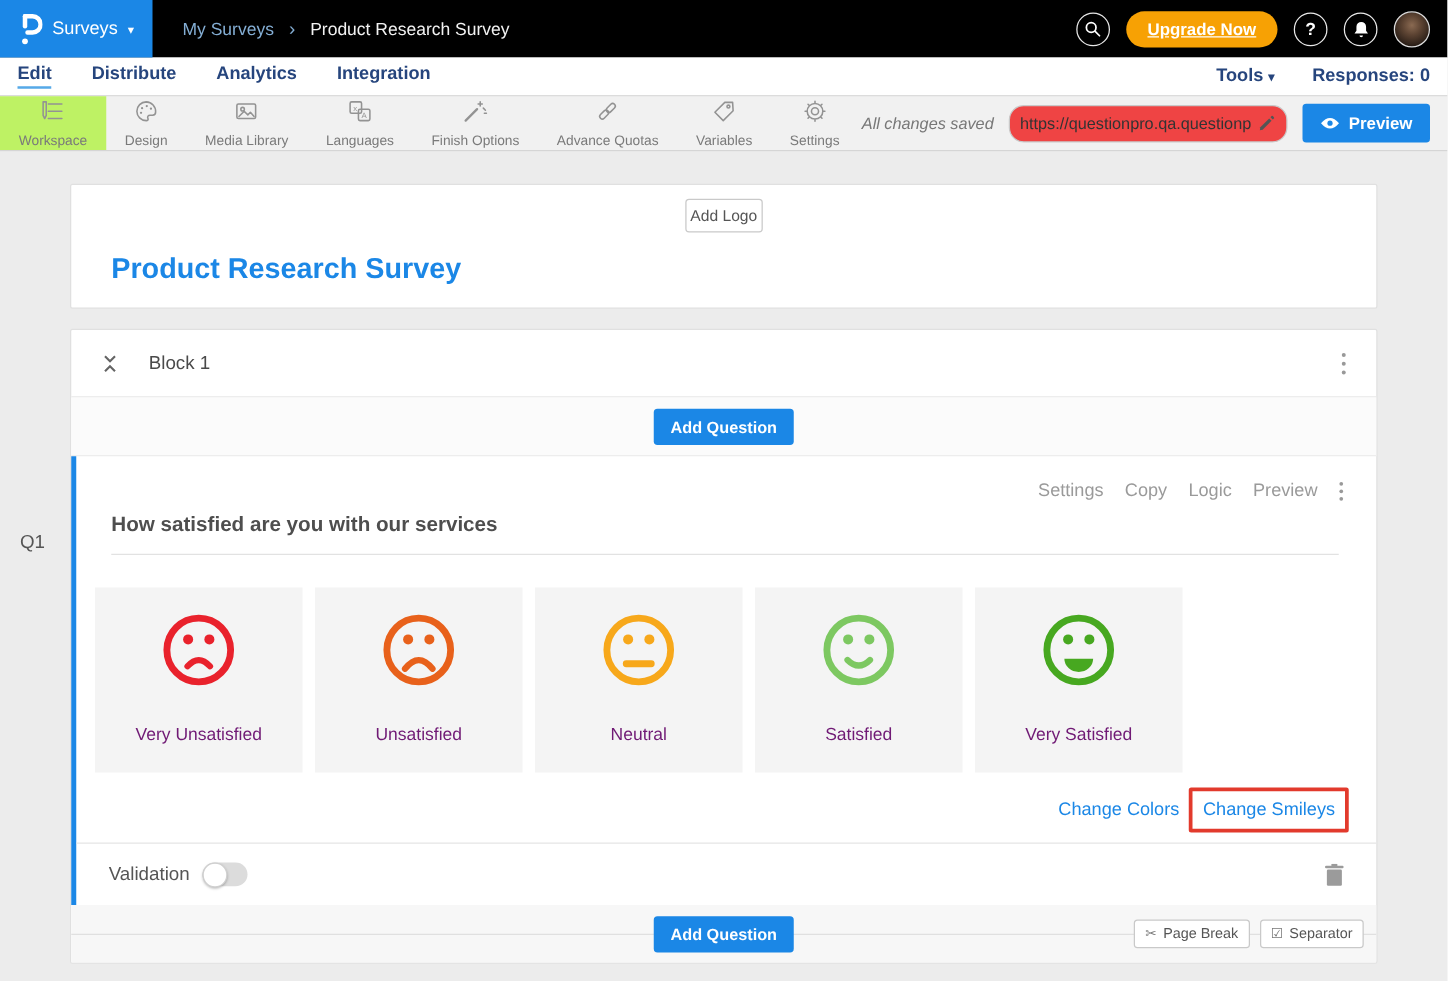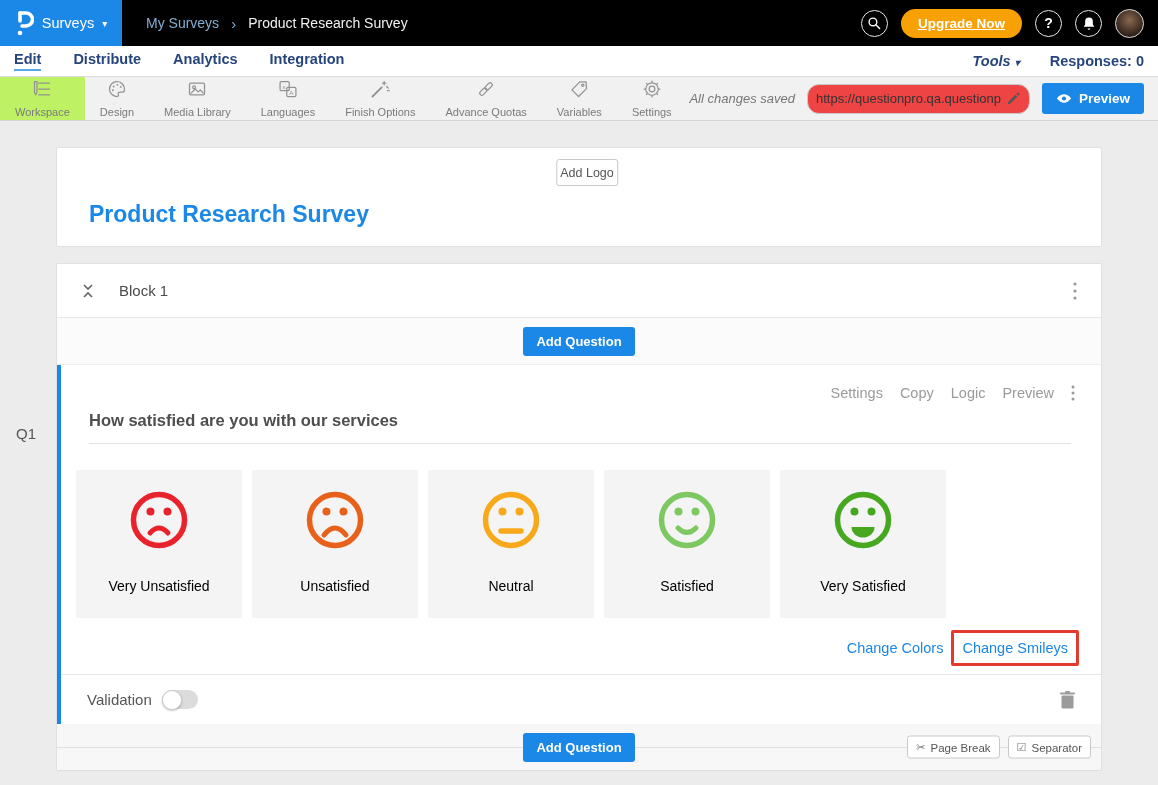--- a/index.html
+++ b/index.html
@@ -19,21 +19,21 @@
   .circle-btn { width:27px; height:27px; border:1.5px solid #e8e8e8; border-radius:50%; display:flex; align-items:center; justify-content:center; color:#fff; font-size:14px; font-weight:bold; cursor:pointer; background:transparent; }
   .upgrade-btn { background:#f7a104; color:#fff; border:none; border-radius:15px; height:29px; padding:0 17px; font-size:13.5px; font-weight:bold; cursor:pointer; font-family:"Liberation Sans", sans-serif;text-decoration:underline; }
   .avatar { width:29px; height:29px; border-radius:50%; border:1.5px solid #dcdcdc; background:radial-gradient(circle at 50% 38%, #8a6a52 0%, #5d4433 35%, #241a14 80%); cursor:pointer; }
 
   
   .subnav { height:30px; background:#fff; display:flex; align-items:center; padding:0 14px; }
   .subnav-tabs { display:flex; gap:32px; }
   .subnav-tab { color:#26457d; font-size:14.5px; font-weight:bold; cursor:pointer; padding-bottom:2px; }
   .subnav-tab.active { border-bottom:2px solid #56a9e8; }
   .subnav-right { margin-left:auto; display:flex; align-items:center; gap:30px; }
-  .tools-link { color:#26457d; font-size:14.5px; font-weight:bold; cursor:pointer;font-style:italic; }
+  .tools-link { color:#26457d; font-size:14.5px; font-weight:bold; cursor:pointer; }
   .responses { color:#26457d; font-size:14.5px; font-weight:bold; }
 
   
   .toolbar { height:45px; background:#f1f1f1; border-top:1px solid #dcdcdc; border-bottom:1px solid #d5d5d5; display:flex; align-items:stretch; }
   .tb-item { display:flex; flex-direction:column; align-items:center; justify-content:center; gap:3px; padding:0 15px; cursor:pointer; color:#7a7a7a; }
   .tb-item.active { background:#bef264; }
   .tb-item svg { stroke:#939393; fill:none; stroke-width:1.5; stroke-linecap:round; stroke-linejoin:round; }
   .tb-label { font-size:11px; color:#7a7a7a; }
   .toolbar-right { margin-left:auto; display:flex; align-items:center; gap:12px; padding-right:14px; }
   .save-status { font-style:italic; color:#777; font-size:13px; }
@@ -41,41 +41,41 @@
   .url-input { border:none; background:transparent; width:190px; font-size:13px; color:#333; outline:none; font-family:"Liberation Sans", sans-serif; }
   .preview-btn { background:#1b87e6; border:none; color:#fff; border-radius:3px; height:31px; padding:0 14px; display:flex; align-items:center; gap:7px; font-size:13.5px; font-weight:bold; cursor:pointer; font-family:"Liberation Sans", sans-serif; }
 
   
   .main { padding-top:26px; }
   .container { width:1046px; margin:0 auto; }
   .card { background:#fff; border:1px solid #e0e0e0; border-radius:2px; }
 
   
   .survey-card { height:100px; position:relative; margin-bottom:16px; }
-  .add-logo-btn { position:absolute; left:50%; top:11px; transform:translateX(-50%); background:#fff; border:1px solid #c9c9c9; border-radius:3px; height:27px; padding:0 3px; font-size:12.5px; color:#555; cursor:pointer; font-family:"Liberation Sans", sans-serif;margin-left:8px; }
+  .add-logo-btn { position:absolute; left:50%; top:11px; transform:translateX(-50%); background:#fff; border:1px solid #c9c9c9; border-radius:3px; height:27px; padding:0 3px; font-size:12.5px; color:#555; cursor:pointer; font-family:"Liberation Sans", sans-serif; }
   .survey-title { position:absolute; left:32px; bottom:18px; color:#1b87e6; font-size:23px; cursor:text; }
 
   
   .block-header { height:54px; display:flex; align-items:center; padding:0 24px; border-bottom:1px solid #e8e8e8; }
   .collapse-icon { cursor:pointer; display:flex; }
   .block-title { margin-left:24px; font-size:15px; color:#4a4a4a; }
   .kebab { margin-left:auto; cursor:pointer; display:flex; }
   .addq-row { height:47px; background:#fbfbfb; border-bottom:1px solid #ededed; display:flex; align-items:center; justify-content:center; }
   .addq-btn { background:#1b87e6; color:#fff; border:none; border-radius:3px; height:29px; padding:0 13px; font-size:13px; font-weight:bold; cursor:pointer; font-family:"Liberation Sans", sans-serif; }
 
   
   .question { position:relative; border-left:4px solid #1b87e6; }
   .q-id { position:absolute; left:-45px; top:60px; color:#555; font-size:15px; }
   .q-toolbar { display:flex; justify-content:flex-end; align-items:center; gap:17px; padding:20px 26px 0 0; }
   .q-toolbar a { color:#9a9a9a; font-size:14.5px; text-decoration:none; cursor:pointer; }
   .q-text { margin:10px 30px 0 28px; padding-bottom:13px; border-bottom:1px solid #e2e2e2; color:#4e4e4e; font-size:16.5px; font-weight:bold; cursor:text; }
   .smiley-row { display:flex; gap:10px; margin:26px 0 0 15px; }
   .smiley-box { width:166px; height:148px; background:#f4f4f4; display:flex; flex-direction:column; align-items:center; cursor:pointer; }
   .smiley-box svg { margin-top:18px; }
-  .smiley-label { margin-top:22px; color:#000000; font-size:14px; }
+  .smiley-label { margin-top:22px; color:#701a75; font-size:14px; }
   .q-links { display:flex; justify-content:flex-end; align-items:center; margin:12px 22px 6px 0; }
   .q-links a { color:#1b87e6; font-size:14.5px; text-decoration:none; cursor:pointer; }
   .hl-box { border:3px solid #e23a2c; border-radius:2px; padding:6px 8px; margin-left:8px; }
   .validation-row { border-top:1px solid #e5e5e5; height:50px; display:flex; align-items:center; padding:0 26px; margin-top:8px; }
   .validation-label { color:#555; font-size:15px; }
   .toggle { width:36px; height:19px; background:#dcdcdc; border-radius:10px; margin-left:10px; position:relative; cursor:pointer; }
   .toggle-knob { position:absolute; left:0; top:-0.5px; width:20px; height:20px; background:#fff; border:1px solid #cfcfcf; border-radius:50%; box-shadow:0 1px 2px rgba(0,0,0,.25); }
   .trash { margin-left:auto; cursor:pointer; display:flex; }
 
   

